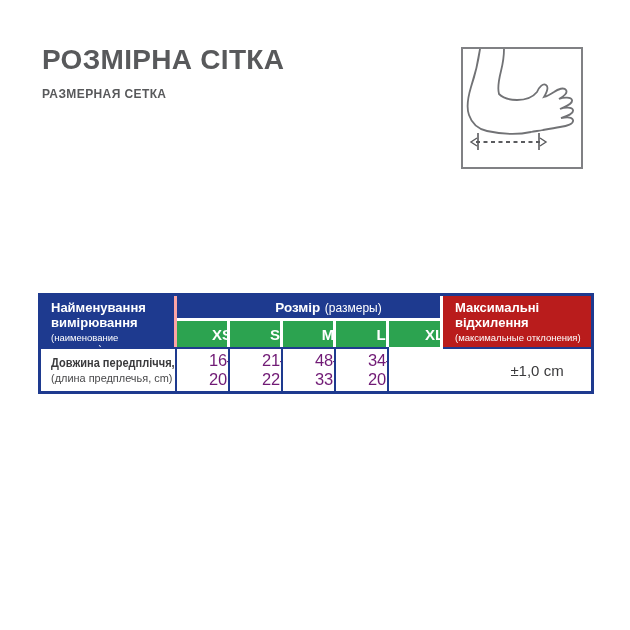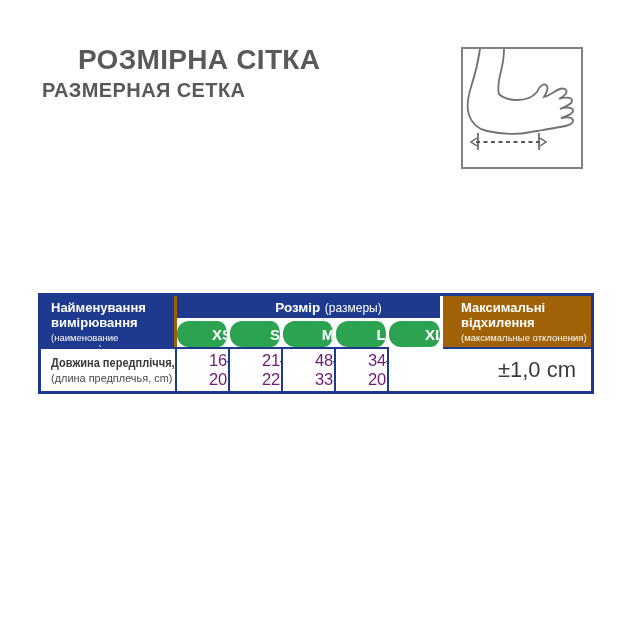--- a/index.html
+++ b/index.html
@@ -8,25 +8,25 @@
     background: #ffffff;
     font-family: "Liberation Sans", sans-serif;
     position: relative;
     overflow: hidden;
   }
 
   
   .title-block { position: absolute; left: 42px; top: 46px; }
   .page-title {
     font-size: 28px; font-weight: bold; color: #58595B;
-    letter-spacing: 0.3px; line-height: 1; margin-left: 36px;
+    letter-spacing: 0.3px; line-height: 1;
   }
   .page-subtitle {
-    font-size: 20px; font-weight: bold; color: #58595B;
-    letter-spacing: 0.4px; margin-top: 6px; line-height: 1;
+    font-size: 12px; font-weight: bold; color: #58595B;
+    letter-spacing: 0.4px; margin-top: 14px; line-height: 1;
   }
 
   
   .illustration-box {
     position: absolute; left: 461px; top: 47px;
     width: 122px; height: 122px;
     border: 2px solid #808184;
     background: #ffffff;
   }
   .illustration-box svg { display: block; width: 118px; height: 118px; }
@@ -39,48 +39,48 @@
     grid-template-rows: 25px 26px 44px;
     border: 3px solid #1E3A8F;
     background: #ffffff;
   }
   .cell { overflow: hidden; padding-left: 40px; }
 
   
   .h-name {
     grid-column: 1; grid-row: 1 / span 2;
     background: #1E3A8F; color: #ffffff;
-    border-right: 3px solid #a16207;
+    border-right: 3px solid #fca5a5;
     padding: 5px 4px 0 10px;
   }
   .h-size-title {
     grid-column: 2 / span 5; grid-row: 1;
     background: #1E3A8F; color: #ffffff;
     border-right: 3px solid #ffffff;
     border-bottom: 3px solid #ffffff;
     text-align: center; line-height: 21px;
   }
   .h-max {
     grid-column: 7; grid-row: 1 / span 2;
-    background: #a16207; color: #ffffff;
-    padding: 5px 4px 0 18px;
+    background: #b91c1c; color: #ffffff;
+    padding: 5px 4px 0 12px;
   }
   .hdr-primary { display: inline; font-weight: bold; font-size: 13px; line-height: 1.12; }
   .hdr-secondary { display: inline; font-weight: normal; font-size: 9.5px; line-height: 1.2; }
   .h-name .hdr-primary, .h-max .hdr-primary { display: block; }
   .h-name .hdr-secondary, .h-max .hdr-secondary { display: block; margin-top: 2px; }
   .h-size-title .hdr-primary { font-size: 13.5px; }
   .h-size-title .hdr-secondary { font-size: 12px; }
 
   
   .h-size-cell {
     grid-row: 2; background: #2CA350; color: #ffffff;
     border-right: 3px solid #ffffff;
     display: flex; align-items: center; justify-content: center;
-    font-weight: bold; font-size: 15px; border-radius: 12px;
+    font-weight: bold; font-size: 15px;
   }
 
   
   .d-name {
     grid-column: 1; grid-row: 3;
     border-top: 2px solid #1E3A8F; border-right: 2px solid #1E3A8F;
     padding: 7px 2px 0 10px;
   }
   .lbl-primary {
     display: block; font-weight: bold; font-size: 12px; color: #3B3B3D;
@@ -94,21 +94,21 @@
   .d-val {
     grid-row: 3;
     border-top: 2px solid #1E3A8F; border-right: 2px solid #1E3A8F;
     display: flex; align-items: center; justify-content: center;
     font-size: 16.5px; color: #701a75; letter-spacing: -0.2px;
   }
   .d-max {
     grid-column: 7; grid-row: 3;
     border-top: 2px solid #1E3A8F;
     display: flex; align-items: center; justify-content: center;
-    font-size: 22px; color: #3A3A3C;
+    font-size: 15px; color: #3A3A3C;
   }
 </style>
 </head>
 <body>
 
 <div class="title-block">
   <div class="page-title">РОЗМІРНА СІТКА</div>
   <div class="page-subtitle">РАЗМЕРНАЯ СЕТКА</div>
 </div>
 

